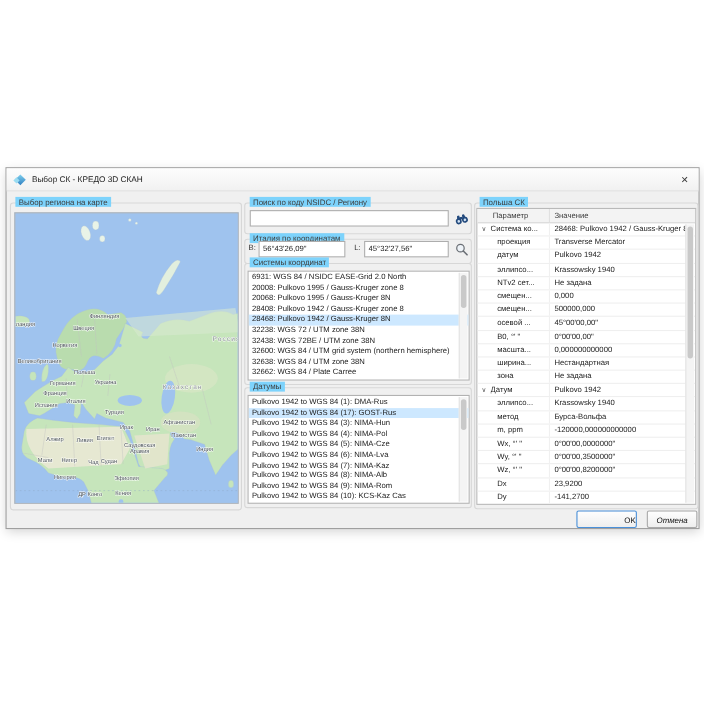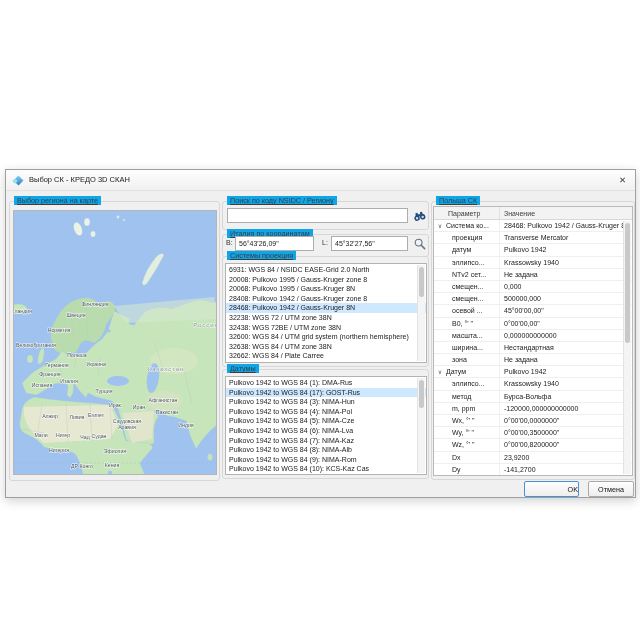--- a/index.html
+++ b/index.html
@@ -1,35 +1,35 @@
 <!DOCTYPE html>
 <html><head>
 <meta charset="utf-8">
 <style>
   * { margin:0; padding:0; box-sizing:border-box; }
   html,body { width:640px; height:640px; background:#ffffff; font-family:"Liberation Sans", sans-serif; overflow:hidden; }
-  #page { position:relative; width:640px; height:549px; background:#fff;margin-top:17px; }
+  #page { position:relative; width:640px; height:549px; background:#fff; }
 
   
   #dialog { position:absolute; left:5px; top:152px; width:631px; height:329px;
     background:#f0f0f0; border:1px solid #9f9f9f; box-shadow:0 3px 10px rgba(0,0,0,.18); }
   #titlebar { position:absolute; left:0; top:0; width:100%; height:21px;
     background:linear-gradient(#fdfdfd,#f1f1f1); border-bottom:1px solid #e2e2e2; }
   #title-icon { position:absolute; left:7px; top:5px; width:11px; height:11px; }
   #title-icon .d1 { position:absolute; left:2px; top:2px; width:7px; height:7px;
     background:linear-gradient(135deg,#7fd0ee 0%,#2f7fc1 100%); transform:rotate(45deg); }
   #title-icon .d2 { position:absolute; left:0px; top:4px; width:4px; height:4px;
     background:#9adcf2; transform:rotate(45deg); }
   #title-text { position:absolute; left:23px; top:5px; font-size:7.5px; color:#1a1a1a; }
   #close-btn { position:absolute; right:5px; top:3px; width:15px; height:15px; text-align:center;
     font-size:8.5px; line-height:15px; color:#3a3a3a; cursor:pointer; }
 
   
   .group { position:absolute; border:1px solid #d7d7d7; border-radius:3px; }
-  .group-label { position:absolute; font-size:7.2px; color:#3c3c3c; background:#0ea5e9; padding:0 3px; white-space:nowrap;text-decoration:underline; }
+  .group-label { position:absolute; font-size:7.2px; color:#3c3c3c; background:#7dd3fc; padding:0 3px; white-space:nowrap; }
 
   
   #map-box { position:absolute; left:7px; top:40px; width:204px; height:265px;
     border:1px solid #b5b5b5; overflow:hidden; background:#9fc3ee; cursor:pointer; }
   #map-box svg { display:block; }
   .maplabel { fill:#4a5258; paint-order:stroke; stroke:#ffffff; stroke-width:0.9px; stroke-opacity:.85;
     font-family:"Liberation Sans",sans-serif; text-anchor:middle; }
   .maplabel.big { fill:#8a9096; letter-spacing:1px; }
 
   
@@ -59,21 +59,21 @@
   .tp { width:54px; border-right:1px solid #f0f0f0; white-space:nowrap; overflow:hidden; }
   .tp.lvl1 { padding-left:2px; }
   .tv { flex:1; padding-left:4px; white-space:nowrap; overflow:hidden; }
   #table-scroll { position:absolute; top:14px; right:1px; width:8px; bottom:1px; background:#f4f4f4; border-left:1px solid #e3e3e3; }
   #table-thumb { position:absolute; top:2px; left:1px; width:5px; height:120px; background:#c9c9c9; border-radius:3px; }
 
   
   .btn { position:absolute; height:16px; border-radius:2px; background:linear-gradient(#fefefe,#eeeeee);
     font-size:7.2px; color:#111; text-align:center; line-height:15px; cursor:pointer; font-family:"Liberation Sans",sans-serif; }
   #ok-btn { left:518px; top:311px; width:55px; border:1px solid #4a90d9;text-align:right; }
-  #cancel-btn { left:582px; top:311px; width:46px; border:1px solid #a9a9a9; }
+  #cancel-btn { left:582px; top:311px; width:46px; border:1px solid #a9a9a9;font-style:italic; }
 </style>
 </head>
 <body>
 
 <div id="page">
   <div id="dialog">
 
     <div id="titlebar">
       <div id="title-icon">
           <div class="d1"></div>
@@ -201,21 +201,21 @@
     <div class="mini-label" style="left:316px; top:69px;">L:</div>
     <input class="tinput" style="left: 325px; top: 66px; width: 77px;" value="45°32'27,56&quot;">
     <div class="icon-btn" style="left:407px; top:67px; width:14px; height:14px;">
       <svg width="14" height="14" viewBox="0 0 14 14">
         <circle cx="5.6" cy="5.6" r="3.4" fill="#eef3f8" stroke="#6a6f75" stroke-width="1.1"></circle>
         <line x1="8.2" y1="8.2" x2="11.6" y2="11.6" stroke="#6a6f75" stroke-width="1.5" stroke-linecap="round"></line>
       </svg>
     </div>
 
     <div class="group" style="left:216px; top:86px; width:207px; height:111px;">
-      <div class="group-label" style="left:4px; top:-6px;">Системы проекция</div>
+      <div class="group-label" style="left:4px; top:-6px;">Системы координат</div>
     </div>
     <div class="listbox" style="left:219px; top:93px; width:202px; height:100px;" id="cs-list">
       <div class="vscroll">
           <div class="vthumb" style="top:2px; height:30px;"></div>
         </div>
     <div class="li">6931: WGS 84 / NSIDC EASE-Grid 2.0 North</div>
         <div class="li">20008: Pulkovo 1995 / Gauss-Kruger zone 8</div>
         <div class="li">20068: Pulkovo 1995 / Gauss-Kruger 8N</div>
         <div class="li">28408: Pulkovo 1942 / Gauss-Kruger zone 8</div>
         <div class="li sel">28468: Pulkovo 1942 / Gauss-Kruger 8N</div>

